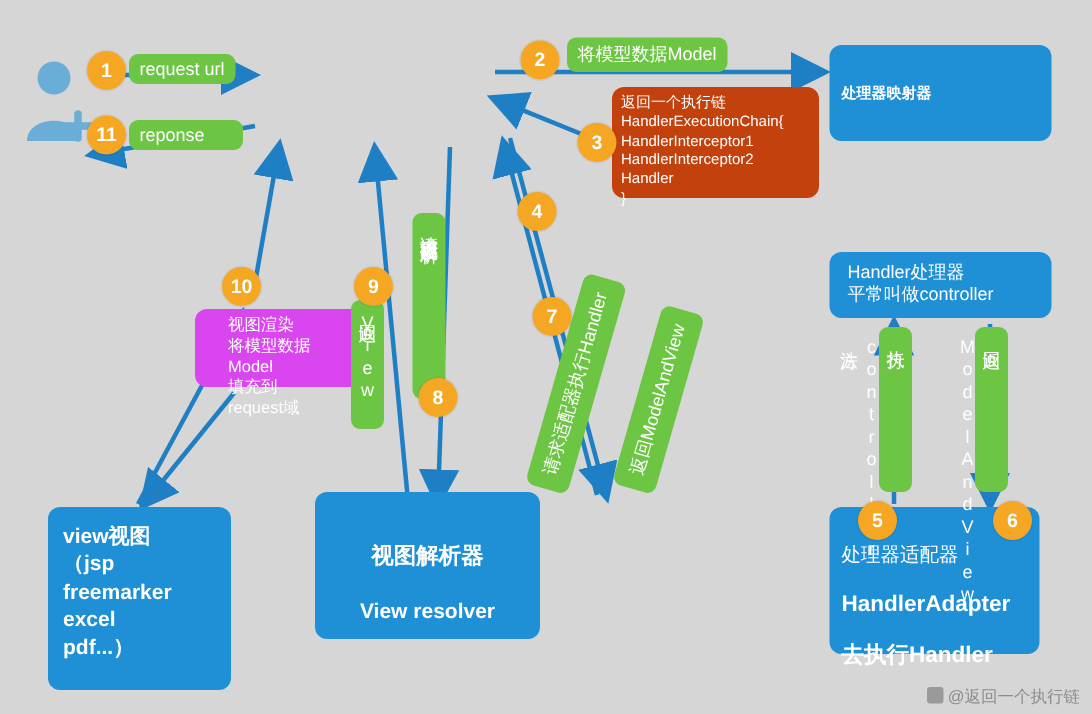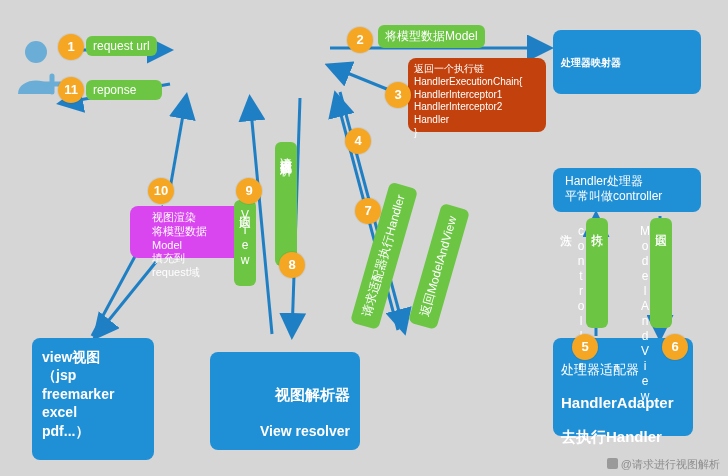--- a/index.html
+++ b/index.html
@@ -67,21 +67,21 @@
   }
 
   
   #dispatcher{left:172px;top:34px;width:152px;height:58px;display:flex;align-items:center;justify-content:center;font-size:17px;font-weight:bold;}
   #handlermapping{left:553px;top:30px;width:148px;height:64px;padding:9px 8px;font-size:15px;font-weight:bold;}
   #handlermapping .l1{font-size:10px;font-weight:bold;}
   #execchain{left:408px;top:58px;width:138px;height:74px;padding:5px 6px;font-size:10px;line-height:1.28;}
   #handlercontroller{left:553px;top:168px;width:148px;height:44px;padding:6px 12px;font-size:12px;text-align:left;}
   #handleradapter{left:553px;top:338px;width:140px;height:98px;padding:8px 8px;font-size:13px;}
   #handleradapter .hb{font-size:15px;font-weight:bold;}
-  #viewresolver{left:210px;top:352px;width:150px;height:98px;padding:14px 10px;text-align:right;}
+  #viewresolver{left:210px;top:328px;width:150px;height:98px;padding:14px 10px;text-align:center;}
   #viewresolver .t1{font-size:15px;font-weight:bold;}
   #viewresolver .t2{font-size:14px;font-weight:bold;}
   #viewbox{left:32px;top:338px;width:122px;height:122px;padding:10px 10px;font-size:14px;font-weight:bold;line-height:1.32;}
   #renderbox{left:110px;top:206px;width:112px;height:52px;background:#d946ef;padding:5px 22px;font-size:11px;line-height:1.25;margin-left:20px;}
 
   .person{position:absolute;left:14px;top:36px;width:52px;height:62px;}
   .watermark{position:absolute;right:8px;bottom:4px;color:#8d8d8d;font-size:11px;}
   .wm-icon{display:inline-block;width:11px;height:11px;border-radius:2px;background:#9a9a9a;vertical-align:-1px;margin-right:3px;}
 </style>
 </head>
@@ -183,15 +183,15 @@
   <div class="badge" style="left:345px;top:128px;">4</div>
   <div class="badge" style="left:572px;top:334px;">5</div>
   <div class="badge" style="left:662px;top:334px;">6</div>
   <div class="badge" style="left:355px;top:198px;">7</div>
   <div class="badge" style="left:279px;top:252px;">8</div>
   <div class="badge" style="left:236px;top:178px;">9</div>
   <div class="badge" style="left:148px;top:178px;">10</div>
   <div class="badge" style="left:58px;top:77px;">11</div>
 
   <div class="watermark">
-    <span class="wm-icon"></span><span>@请求进行视图解析</span>
+    <span class="wm-icon"></span><span>@返回一个执行链</span>
   </div>
 </div>
 
 </body></html>

